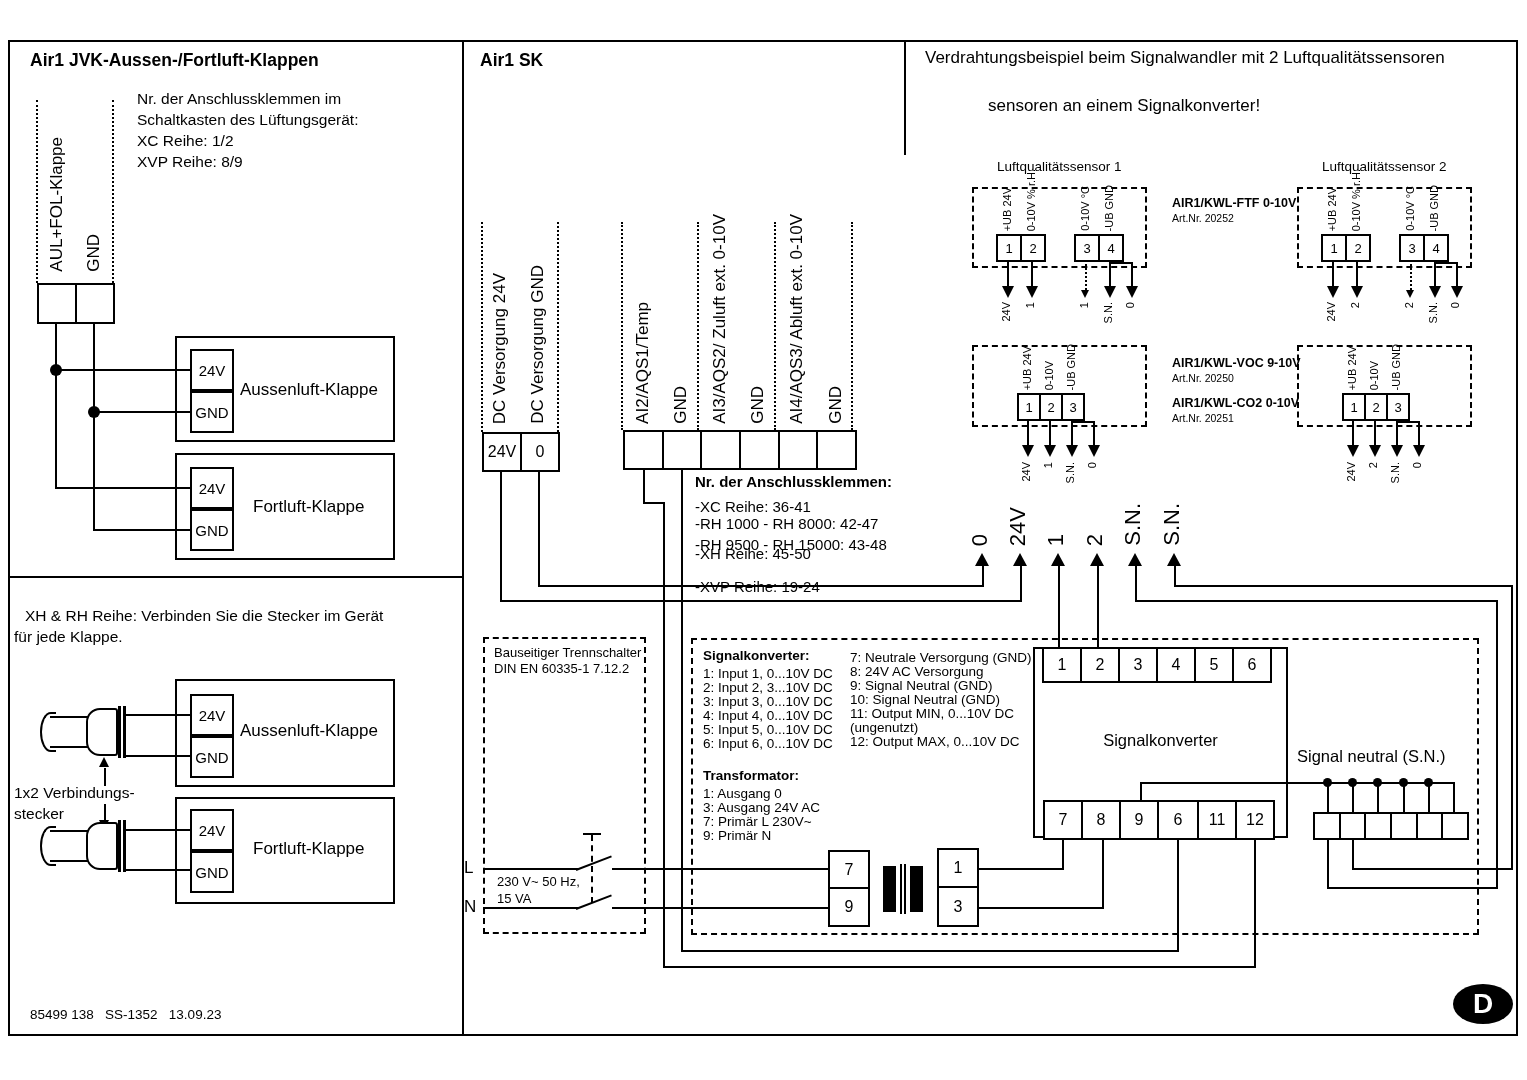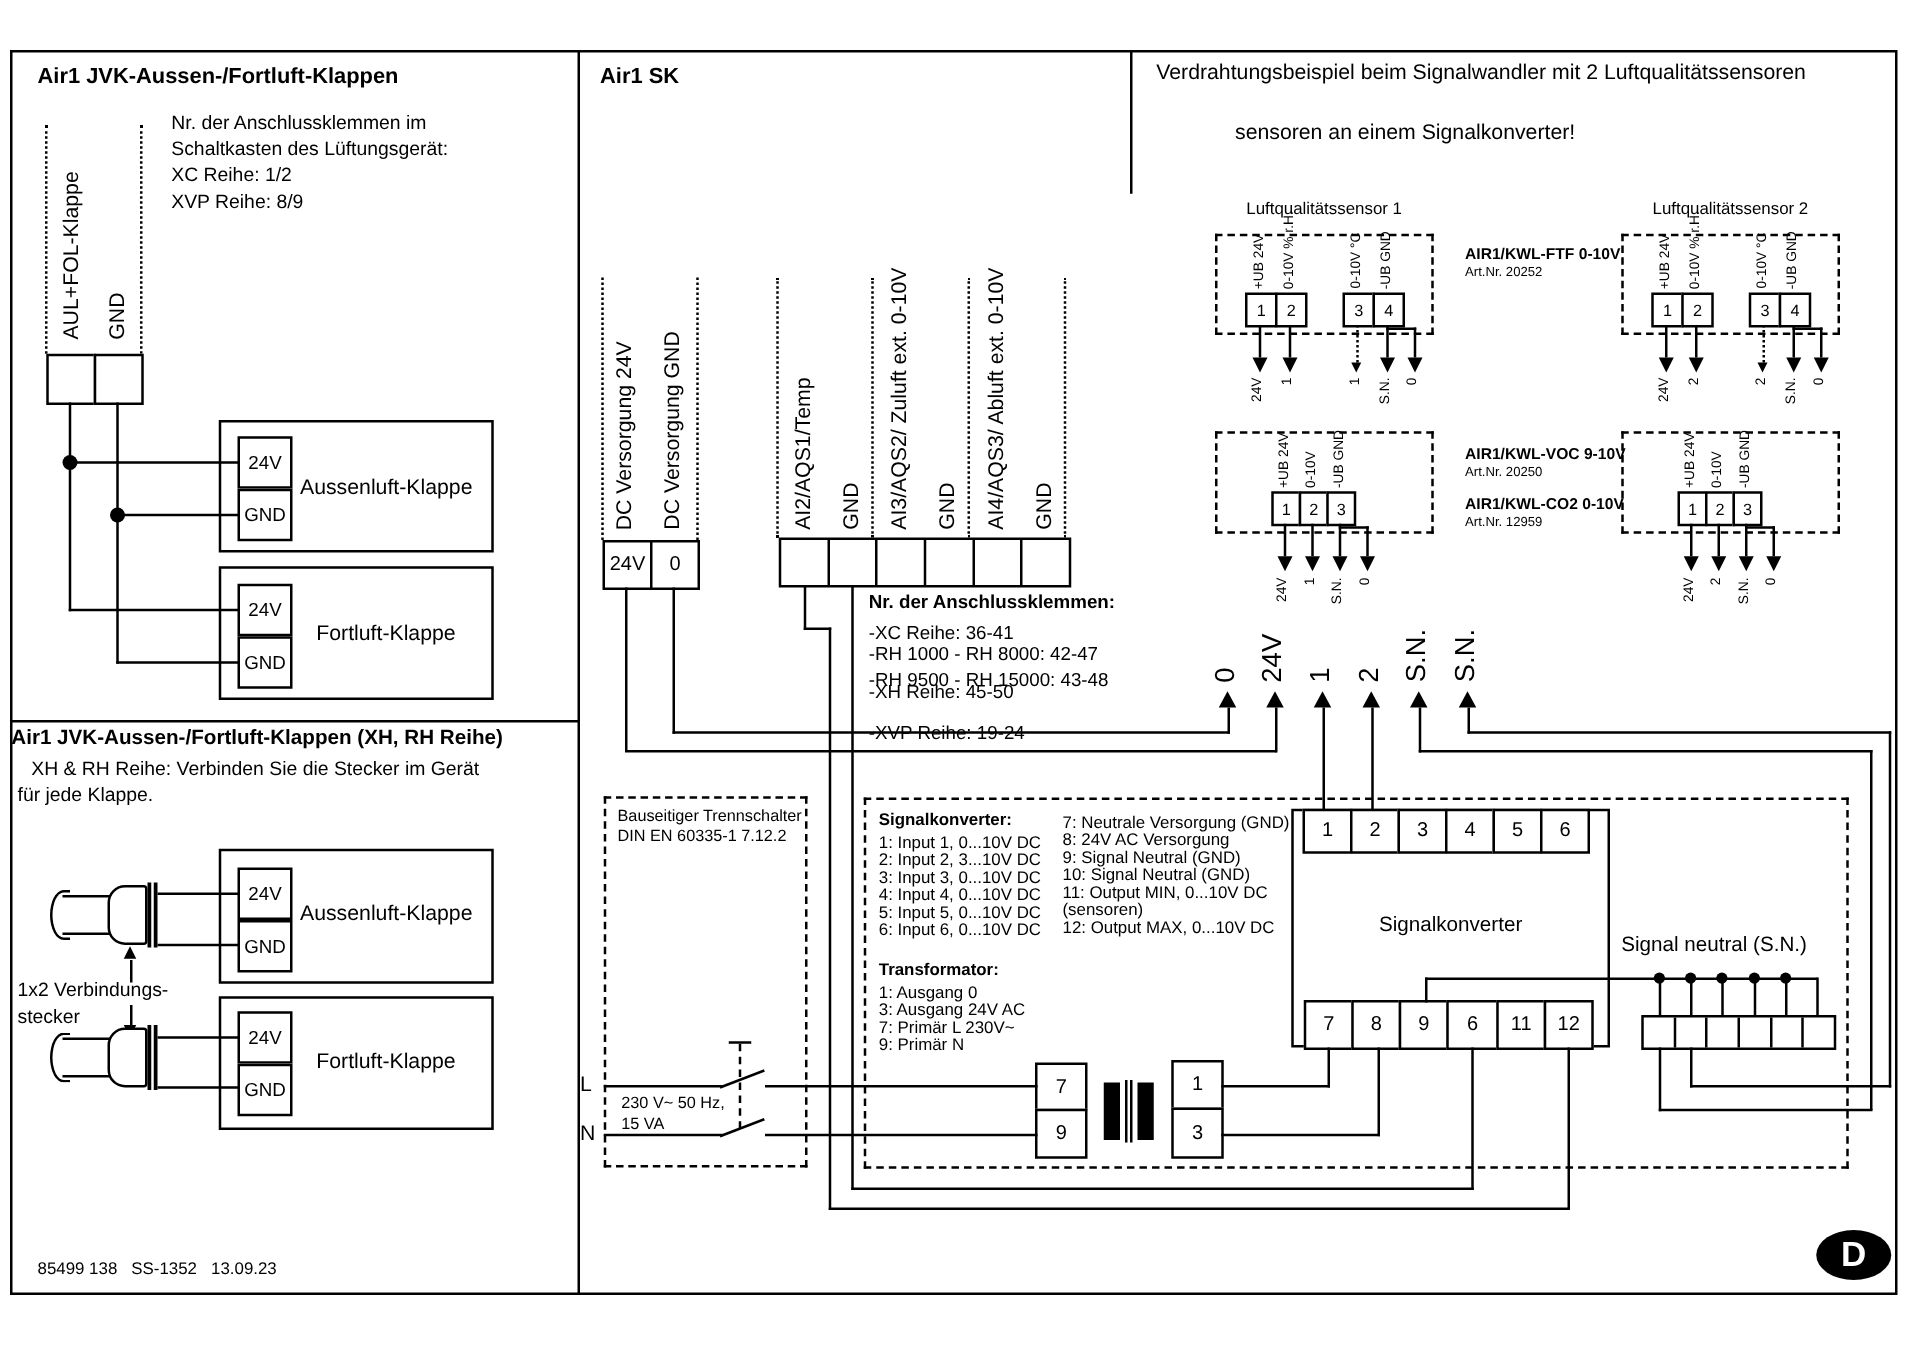--- a/index.html
+++ b/index.html
@@ -68,21 +68,20 @@
   <div class="box" style="left:175px;top:336px;width:220px;height:106px"></div>
   <div class="cell" style="left:190px;top:349px;width:44px;height:42px;font-size:15px">24V</div>
   <div class="cell" style="left:190px;top:391px;width:44px;height:42px;font-size:15px">GND</div>
   <div class="t" style="left:240px;top:380px;font-size:17px">Aussenluft-Klappe</div>
 
   <div class="box" style="left:175px;top:453px;width:220px;height:107px"></div>
   <div class="cell" style="left:190px;top:467px;width:44px;height:42px;font-size:15px">24V</div>
   <div class="cell" style="left:190px;top:509px;width:44px;height:42px;font-size:15px">GND</div>
   <div class="t" style="left:253px;top:497px;font-size:17px">Fortluft-Klappe</div>
 
-  <div class="t bold" style="left:9px;top:581px;font-size:16.5px">Air1 JVK-Aussen-/Fortluft-Klappen (XH, RH Reihe)</div>
   <div class="t" style="left:25px;top:607px;font-size:15.5px">XH &amp; RH Reihe: Verbinden Sie die Stecker im Gerät</div>
   <div class="t" style="left:14px;top:628px;font-size:15.5px">für jede Klappe.</div>
 
   <div class="box" style="left:175px;top:679px;width:220px;height:108px"></div>
   <div class="cell" style="left:190px;top:694px;width:44px;height:42px;font-size:15px">24V</div>
   <div class="cell" style="left:190px;top:736px;width:44px;height:42px;font-size:15px">GND</div>
   <div class="t" style="left:240px;top:721px;font-size:17px">Aussenluft-Klappe</div>
 
   <div class="box" style="left:175px;top:797px;width:220px;height:107px"></div>
   <div class="cell" style="left:190px;top:809px;width:44px;height:42px;font-size:15px">24V</div>
@@ -192,21 +191,21 @@
   <div class="vt" style="left:1346px;top:462px;font-size:11px">24V</div>
   <div class="vt" style="left:1368px;top:462px;font-size:11px">2</div>
   <div class="vt" style="left:1390px;top:462px;font-size:11px">S.N.</div>
   <div class="vt" style="left:1412px;top:462px;font-size:11px">0</div>
 
   <div class="t bold" style="left:1172px;top:196px;font-size:12.5px">AIR1/KWL-FTF 0-10V</div>
   <div class="t" style="left:1172px;top:212px;font-size:10.5px">Art.Nr. 20252</div>
   <div class="t bold" style="left:1172px;top:356px;font-size:12.5px">AIR1/KWL-VOC 9-10V</div>
   <div class="t" style="left:1172px;top:372px;font-size:10.5px">Art.Nr. 20250</div>
   <div class="t bold" style="left:1172px;top:396px;font-size:12.5px">AIR1/KWL-CO2 0-10V</div>
-  <div class="t" style="left:1172px;top:412px;font-size:10.5px">Art.Nr. 12959</div>
+  <div class="t" style="left:1172px;top:412px;font-size:10.5px">Art.Nr. 20251</div>
 
   <div class="dbox" style="left:483px;top:637px;width:163px;height:297px"></div>
   <div class="t" style="left:494px;top:645px;font-size:13px">Bauseitiger Trennschalter</div>
   <div class="t" style="left:494px;top:661px;font-size:13px">DIN EN 60335-1 7.12.2</div>
   <div class="t" style="left:497px;top:874px;font-size:13px">230 V~ 50 Hz,</div>
   <div class="t" style="left:497px;top:891px;font-size:13px">15 VA</div>
   <div class="t" style="left:464px;top:858px;font-size:17px">L</div>
   <div class="t" style="left:464px;top:897px;font-size:17px">N</div>
 
   <div class="dbox" style="left:691px;top:638px;width:788px;height:297px"></div>
@@ -215,21 +214,21 @@
   <div class="t" style="left:703px;top:680px;font-size:13.5px">2: Input 2, 3...10V DC</div>
   <div class="t" style="left:703px;top:694px;font-size:13.5px">3: Input 3, 0...10V DC</div>
   <div class="t" style="left:703px;top:708px;font-size:13.5px">4: Input 4, 0...10V DC</div>
   <div class="t" style="left:703px;top:722px;font-size:13.5px">5: Input 5, 0...10V DC</div>
   <div class="t" style="left:703px;top:736px;font-size:13.5px">6: Input 6, 0...10V DC</div>
   <div class="t" style="left:850px;top:650px;font-size:13.5px">7: Neutrale Versorgung (GND)</div>
   <div class="t" style="left:850px;top:664px;font-size:13.5px">8: 24V AC Versorgung</div>
   <div class="t" style="left:850px;top:678px;font-size:13.5px">9: Signal Neutral (GND)</div>
   <div class="t" style="left:850px;top:692px;font-size:13.5px">10: Signal Neutral (GND)</div>
   <div class="t" style="left:850px;top:706px;font-size:13.5px">11: Output MIN, 0...10V DC</div>
-  <div class="t" style="left:850px;top:720px;font-size:13.5px">(sensoren)</div>
+  <div class="t" style="left:850px;top:720px;font-size:13.5px">(ungenutzt)</div>
   <div class="t" style="left:850px;top:734px;font-size:13.5px">12: Output MAX, 0...10V DC</div>
   <div class="t bold" style="left:703px;top:768px;font-size:13.5px">Transformator:</div>
   <div class="t" style="left:703px;top:786px;font-size:13.5px">1: Ausgang 0</div>
   <div class="t" style="left:703px;top:800px;font-size:13.5px">3: Ausgang 24V AC</div>
   <div class="t" style="left:703px;top:814px;font-size:13.5px">7: Primär L 230V~</div>
   <div class="t" style="left:703px;top:828px;font-size:13.5px">9: Primär N</div>
 
   <div class="box" style="left:1033px;top:647px;width:255px;height:191px"></div>
   <div class="cell" style="left:1042px;top:647px;width:40px;height:36px">1</div>
   <div class="cell" style="left:1080px;top:647px;width:40px;height:36px">2</div>

